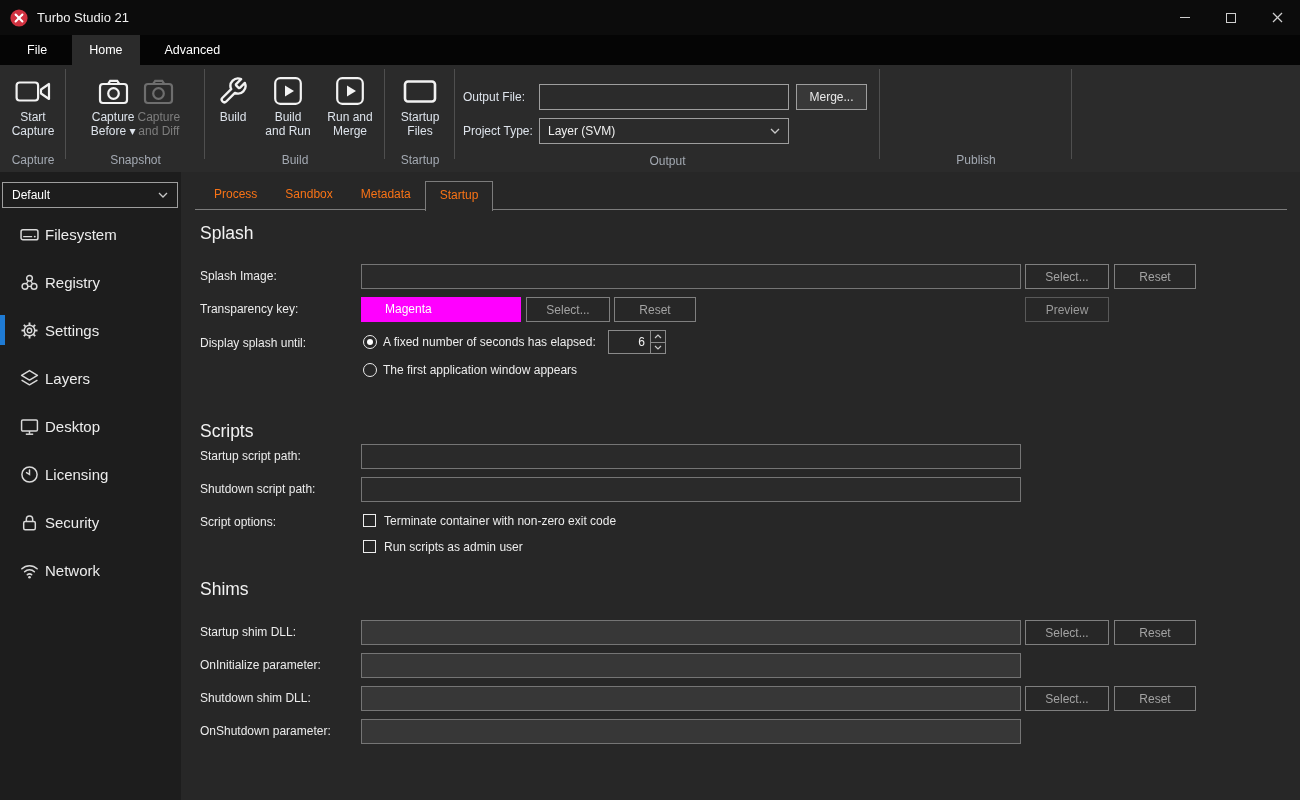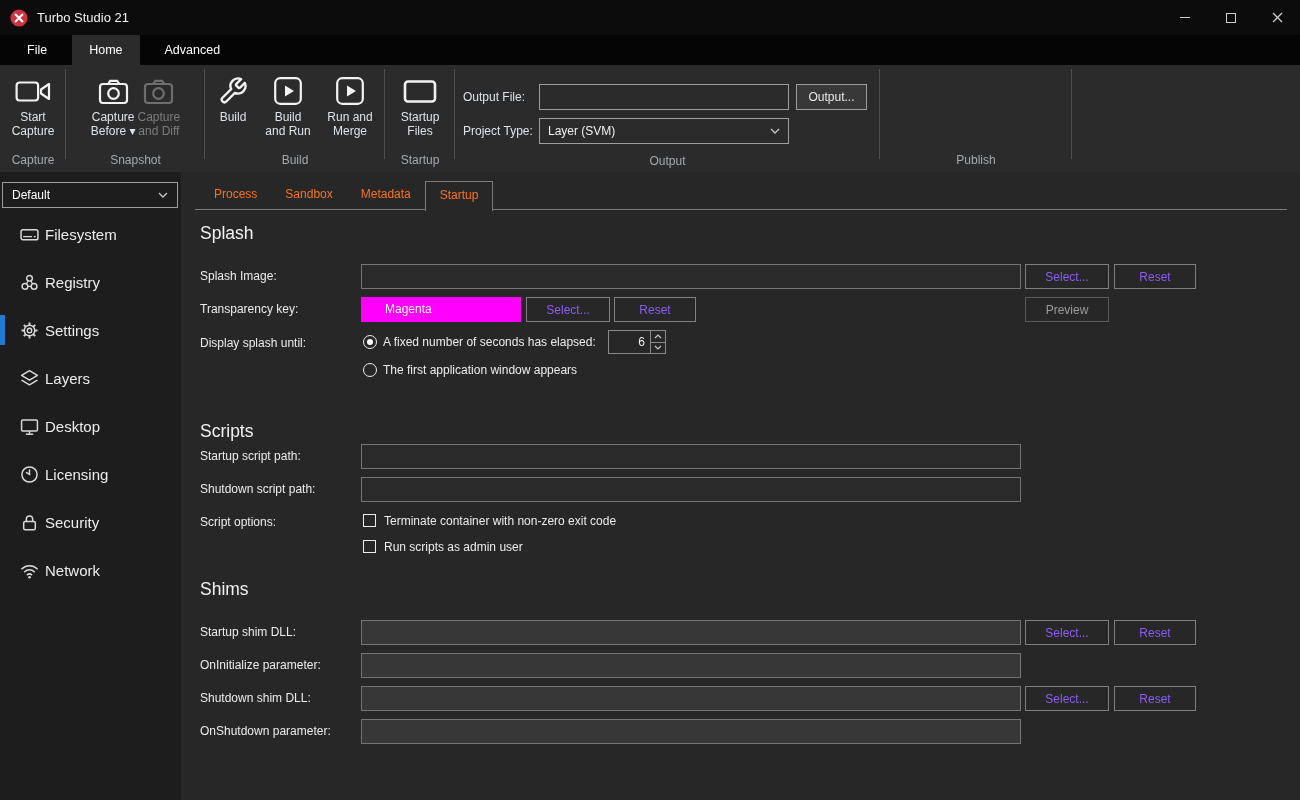--- a/index.html
+++ b/index.html
@@ -76,21 +76,21 @@
     margin-bottom:-2px; background:#272727; }
 
   .secheading { position:absolute; left:19px; height:22px; font-size:17.5px; color:#f2f2f2; font-weight:normal; }
   .frow { position:absolute; left:0; right:0; height:25px; }
   .flabel { position:absolute; left:19px; top:0; line-height:25px; font-size:12px; color:#ececec; }
   .ftext { position:absolute; top:0; height:25px; background:#2a2a2a; border:1px solid #757575;
     color:#e8e8e8; font-size:12px; padding:0 7px; outline:none; font-family:inherit; }
   .ftext.lite { background:#373737; }
   .fx-input { left:180px; width:660px; }
   .cbtn { position:absolute; top:0; height:25px; border:1px solid #7f7f7f; background:transparent;
-    color:#8b5cf6; font-size:12px; display:flex; align-items:center; justify-content:center; }
+    color:#a3a3a3; font-size:12px; display:flex; align-items:center; justify-content:center; }
   .cbtn.dim { border-color:#595959; color:#9a9a9a; }
   .swatch { position:absolute; left:180px; top:0; width:160px; height:25px; background:#ff00ff;
     color:#ffffff; font-size:12px; line-height:25px; padding-left:24px; }
 
   .radio { position:absolute; left:182px; top:4px; width:14px; height:14px; border:1px solid #ededed;
     border-radius:50%; display:flex; align-items:center; justify-content:center; }
   .radio .dot { width:6px; height:6px; border-radius:50%; background:#ffffff; display:none; }
   .radio.checked .dot { display:block; }
   .optlabel { position:absolute; left:202px; top:0; line-height:23px; font-size:12px; color:#ececec; }
   .checkbox { position:absolute; left:182px; top:4px; width:13px; height:13px; border:1px solid #ededed; background:transparent; }
@@ -233,21 +233,21 @@
         </div>
       </div>
       <div class="glabel">Startup</div>
     </div>
 
     <div class="rgroup w-output">
       <div class="outform" style="flex:1;">
         <div class="outrow">
           <span class="olabel">Output File:</span>
           <input class="otext" type="text" value="" style="">
-          <div class="browsebtn">Output...</div>
+          <div class="browsebtn">Merge...</div>
         </div>
         <div class="outrow">
           <span class="olabel">Project Type:</span>
           <div class="projselect">
             <span class="pval">Layer (SVM)</span>
             <svg width="10" height="6" viewBox="0 0 10 6">
               <polyline points="1,1 5,5 9,1" fill="none" stroke="#c8c8c8" stroke-width="1.3"></polyline>
             </svg>
           </div>
         </div>

